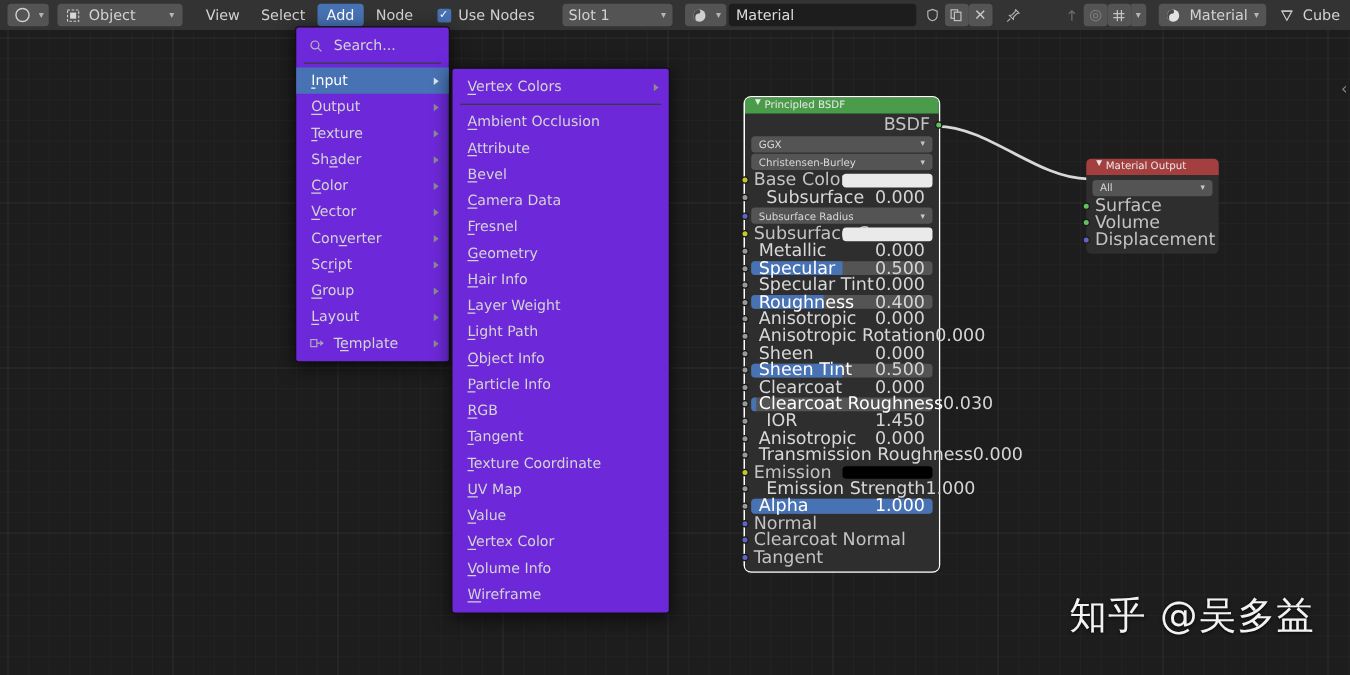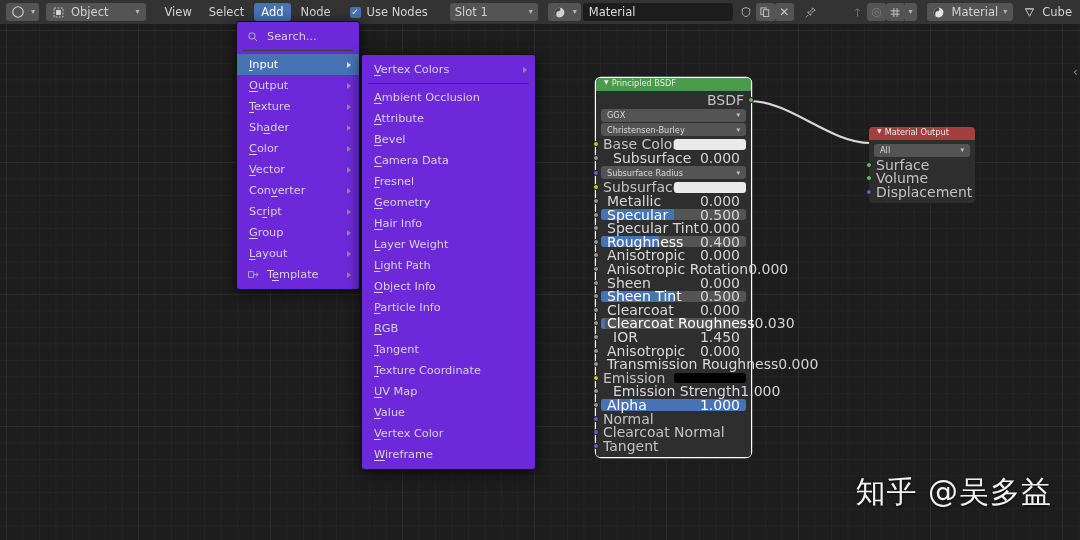--- a/index.html
+++ b/index.html
@@ -636,18 +636,21 @@
         <div class="mi">
           <span><span class="u">U</span>V Map</span>
         </div>
         <div class="mi">
           <span><span class="u">V</span>alue</span>
         </div>
         <div class="mi">
           <span><span class="u">V</span>ertex Color</span>
         </div>
         <div class="mi">
+          <span><span class="u">V</span>olume Info</span>
+        </div>
+        <div class="mi">
           <span><span class="u">W</span>ireframe</span>
         </div>
       </div>
   </div>
 
 </div>
 
 </body></html>

